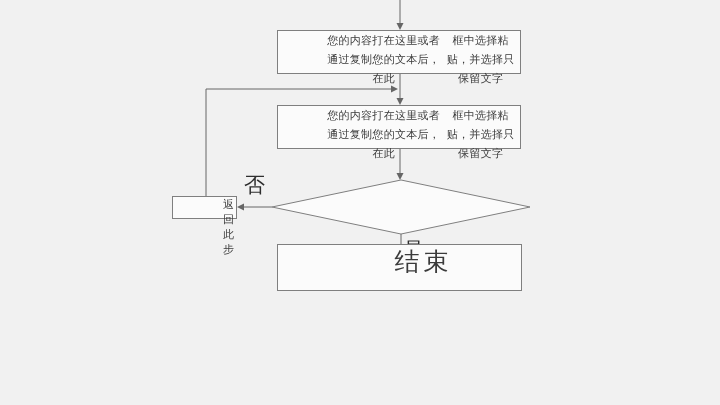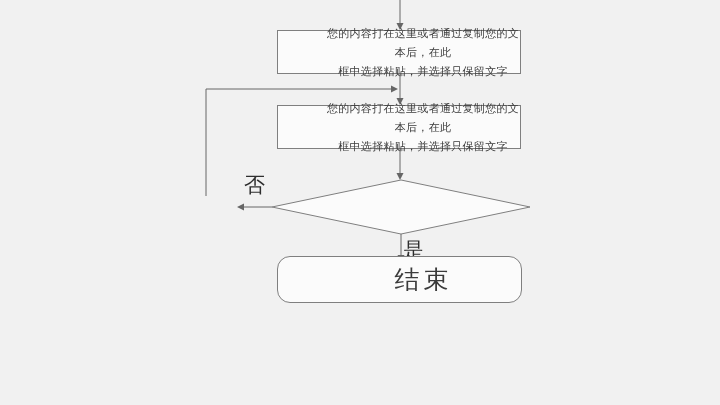--- a/index.html
+++ b/index.html
@@ -22,29 +22,29 @@
     fill:none;stroke:var(--line-color);stroke-width:1;
   }
   .connector-layer polygon.arrow{fill:var(--line-color);stroke:none;}
   .connector-layer polygon.diamond{
     fill:var(--node-fill);stroke:var(--border-color);stroke-width:1;
   }
   .node{
     position:absolute;
     background:var(--node-fill);
     border:1px solid var(--border-color);
-    display:flex;flex-direction:column;align-items:center;justify-content:center;
+    display:flex;flex-direction:row;align-items:flex-start;justify-content:center;
     text-align:center;
     padding-left:48px;
   }
   .process{left:277px;width:244px;height:44px;font-size:11px;line-height:19px;letter-spacing:0.3px;}
   .process-1{top:30px;}
   .process-2{top:105px;}
   .return-node{left:172px;top:196px;width:65px;height:23px;font-size:11px;background:var(--node-fill);}
-  .end-node{left:277px;top:256px;width:245px;height:47px;font-size:25px;letter-spacing:4px;border-radius:13px;}
+  .end-node{left:277px;top:244px;width:245px;height:47px;font-size:25px;letter-spacing:4px;}
   .diamond-label{
     position:absolute;left:331px;top:200px;width:140px;height:16px;
     font-size:11px;line-height:16px;text-align:center;letter-spacing:0.3px;
   }
   .branch-label{position:absolute;font-size:21px;color:#2e2e2e;}
   .branch-no{left:244px;top:171px;}
   .branch-yes{left:403px;top:236px;}
 </style>
 </head>
 <body>
@@ -90,20 +90,21 @@
     <div>您的内容打在这里或者通过复制您的文本后，在此</div>
     <div>框中选择粘贴，并选择只保留文字</div>
   </div>
 
   <div class="node process process-2">
     <div>您的内容打在这里或者通过复制您的文本后，在此</div>
     <div>框中选择粘贴，并选择只保留文字</div>
   </div>
 
 
+  <div class="node return-node">返回此步</div>
 
   <div class="branch-label branch-no">否</div>
 
   <div class="branch-label branch-yes">是</div>
 
   <div class="node end-node">结束</div>
 
 </div>
 
 </body></html>

